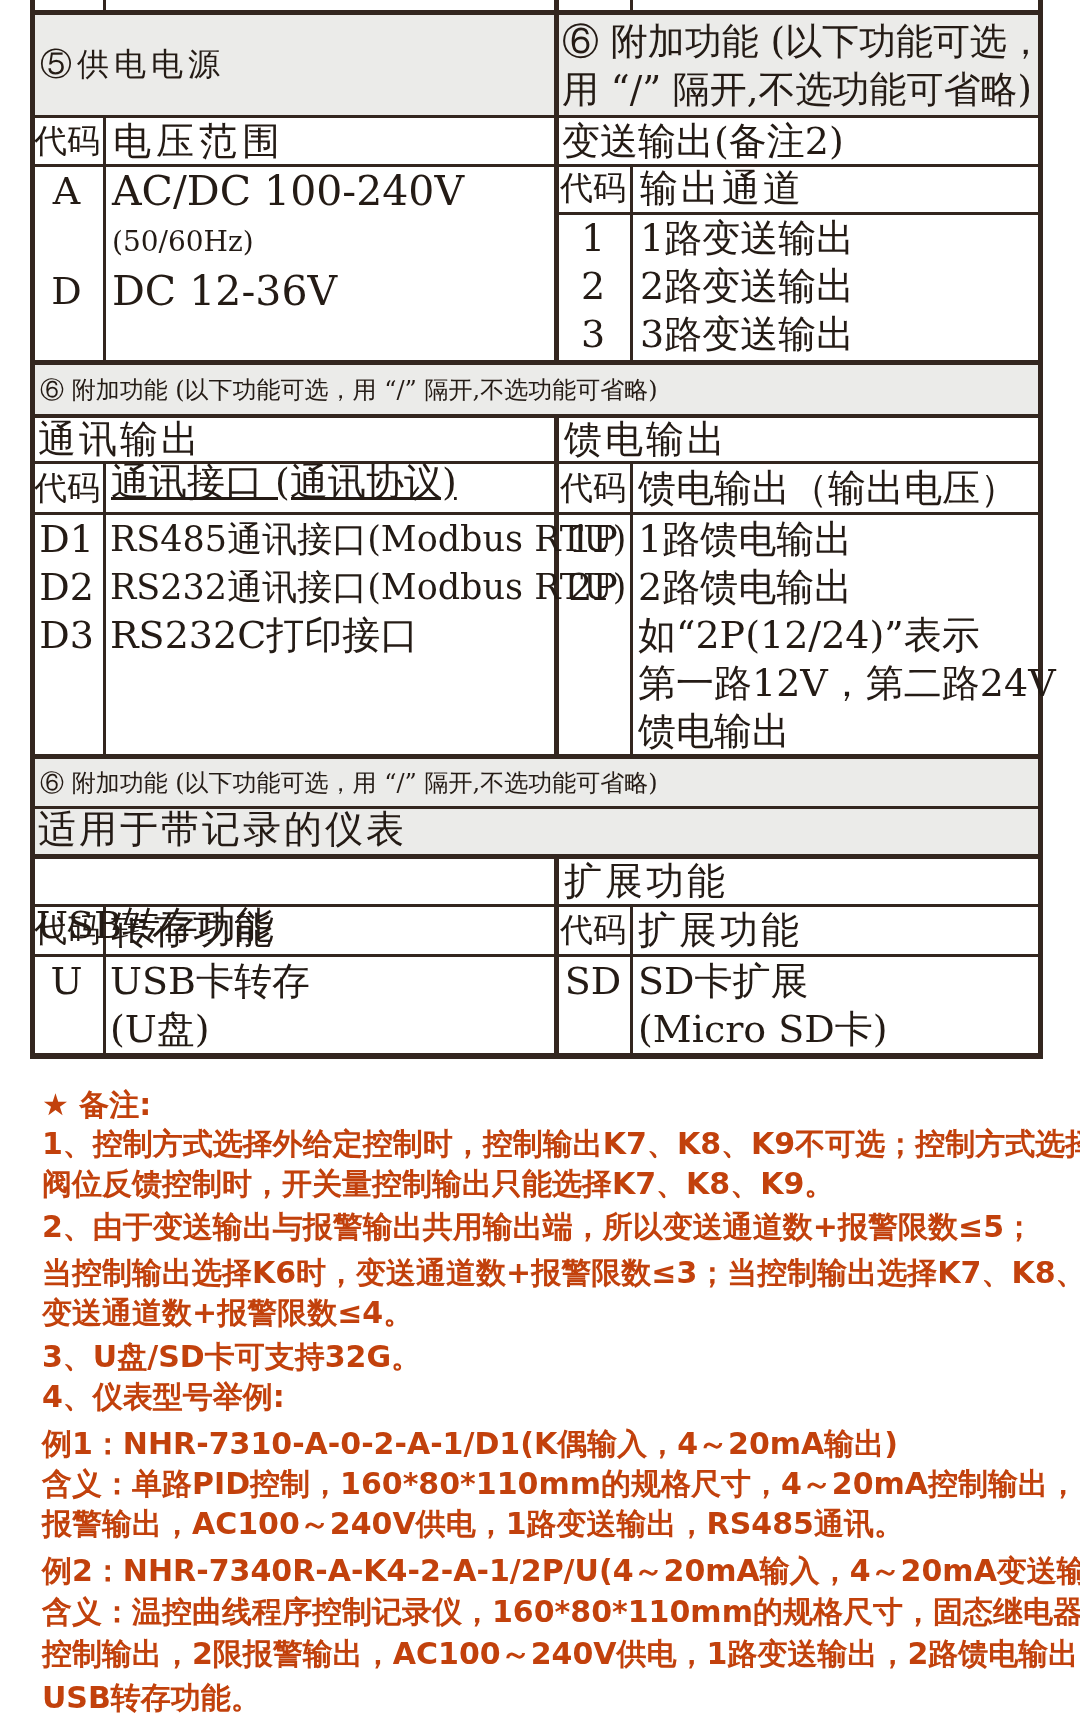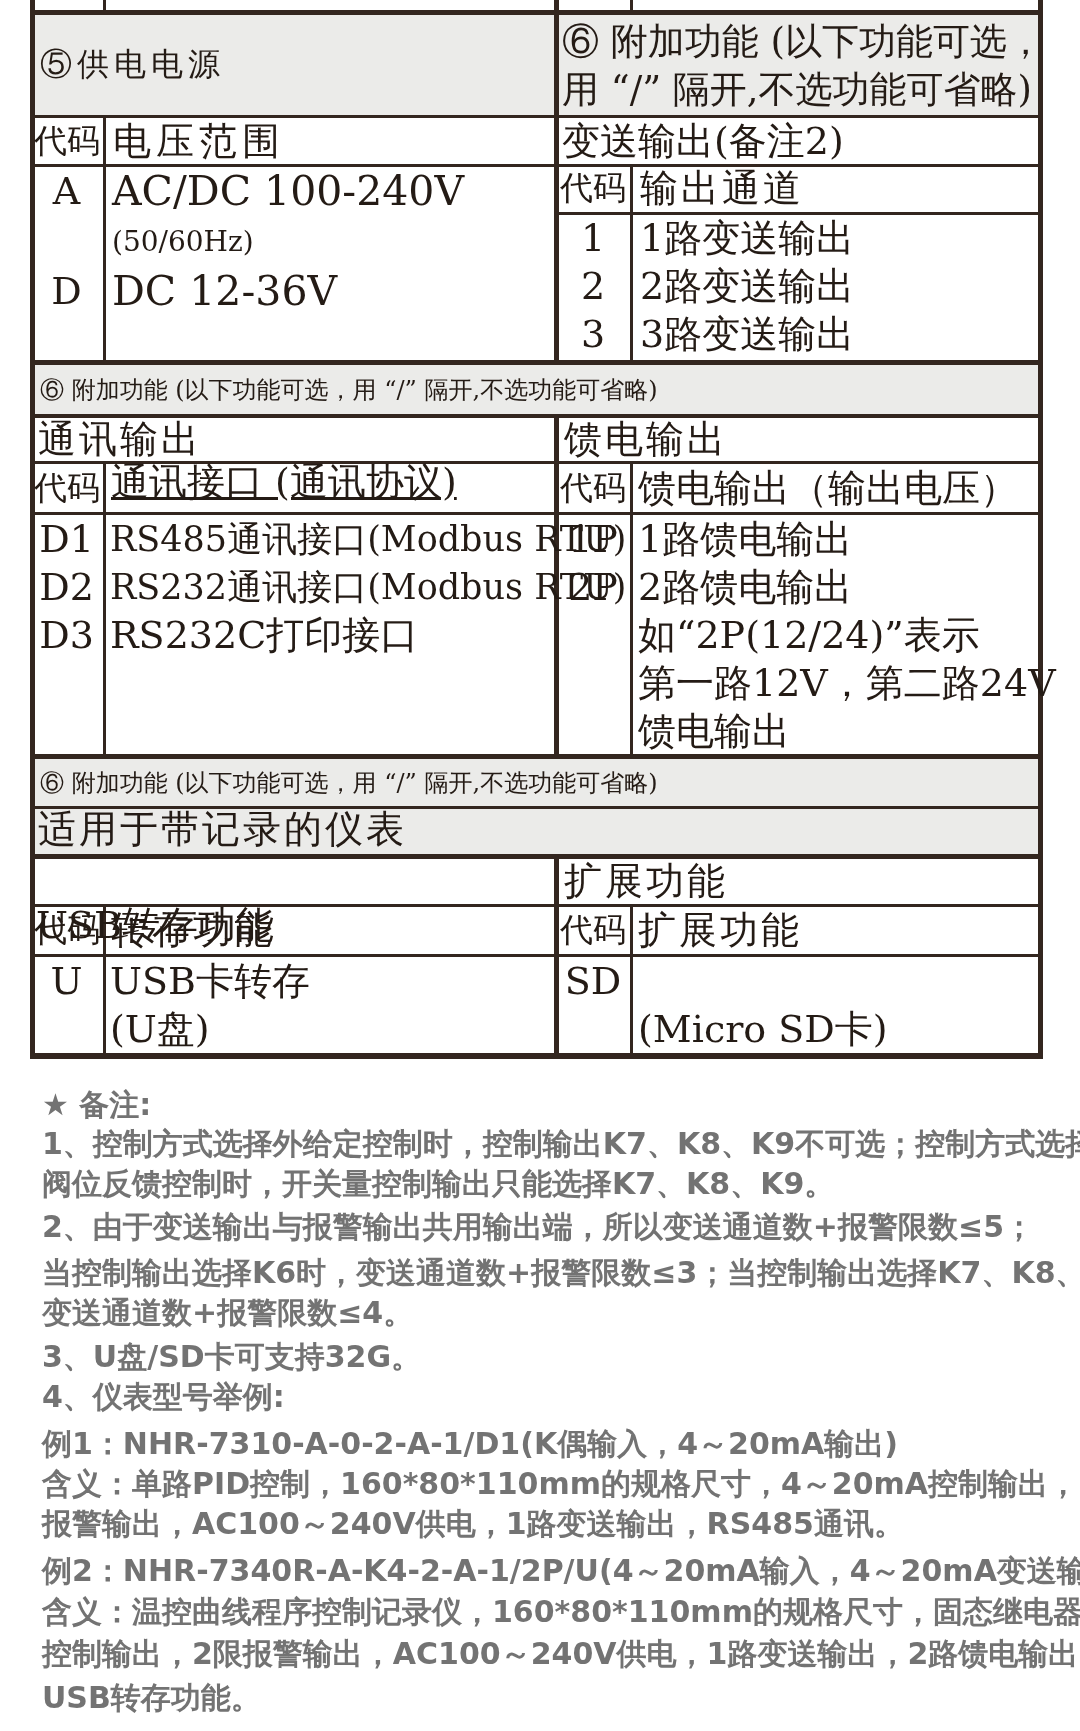--- a/index.html
+++ b/index.html
@@ -15,21 +15,21 @@
         color:#241b15; font-size:38px; white-space:nowrap;
         font-family:"DejaVu Serif","Liberation Serif",serif; }
   .tc { justify-content:center; }
   .code { font-size:33px; justify-content:center; }
   .ls3 { letter-spacing:3px; }
   .ls5 { letter-spacing:5px; }
   .fit { font-size:35px; }
   .big { font-size:32px; letter-spacing:5px; }
   .hdr { font-size:37px; }
   .hdr1 { font-size:24px; }
-  .n  { position:absolute; color:#737373; font-size:30px; white-space:nowrap;
+  .n  { position:absolute; color:#c2410c; font-size:30px; white-space:nowrap;
         font-weight:bold; font-family:"DejaVu Sans","Liberation Sans",sans-serif; }
 </style>
 </head>
 <body>
 
 <div class="page">
 
   <div class="g" style="left:30px;top:10px;width:1013px;height:108px;"></div>
   <div class="g" style="left:30px;top:365px;width:1013px;height:49px;"></div>
   <div class="g" style="left:30px;top:759px;width:1013px;height:47px;"></div>
@@ -115,20 +115,21 @@
   <div class="t code" style="left:32px;top:907px;width:70px;height:47px;">代码</div>
   <div class="t ls3" style="left:111px;top:907px;height:47px;">转存功能</div>
   <div class="t tc" style="left:30px;top:957px;width:73px;height:48px;">U</div>
   <div class="t" style="left:110px;top:957px;height:48px;">USB卡转存</div>
   <div class="t" style="left:110px;top:1005px;height:48px;">(U盘)</div>
 
   <div class="t ls3" style="left:564px;top:858px;height:46px;">扩展功能</div>
   <div class="t code" style="left:556px;top:907px;width:74px;height:47px;">代码</div>
   <div class="t ls3" style="left:638px;top:907px;height:47px;">扩展功能</div>
   <div class="t tc" style="left:556px;top:957px;width:74px;height:48px;">SD</div>
+  <div class="t" style="left:638px;top:957px;height:48px;">SD卡扩展</div>
   <div class="t" style="left:638px;top:1005px;height:48px;">(Micro SD卡)</div>
 
   <div class="n" style="left:42px;top:1085px;">★ 备注:</div>
   <div class="n" style="left:42px;top:1124px;">1、控制方式选择外给定控制时，控制输出K7、K8、K9不可选；控制方式选择</div>
   <div class="n" style="left:42px;top:1164px;">阀位反馈控制时，开关量控制输出只能选择K7、K8、K9。</div>
   <div class="n" style="left:42px;top:1207px;">2、由于变送输出与报警输出共用输出端，所以变送通道数+报警限数≤5；</div>
   <div class="n" style="left:42px;top:1253px;">当控制输出选择K6时，变送通道数+报警限数≤3；当控制输出选择K7、K8、K9时，</div>
   <div class="n" style="left:42px;top:1293px;">变送通道数+报警限数≤4。</div>
   <div class="n" style="left:42px;top:1337px;">3、U盘/SD卡可支持32G。</div>
   <div class="n" style="left:42px;top:1377px;">4、仪表型号举例:</div>

